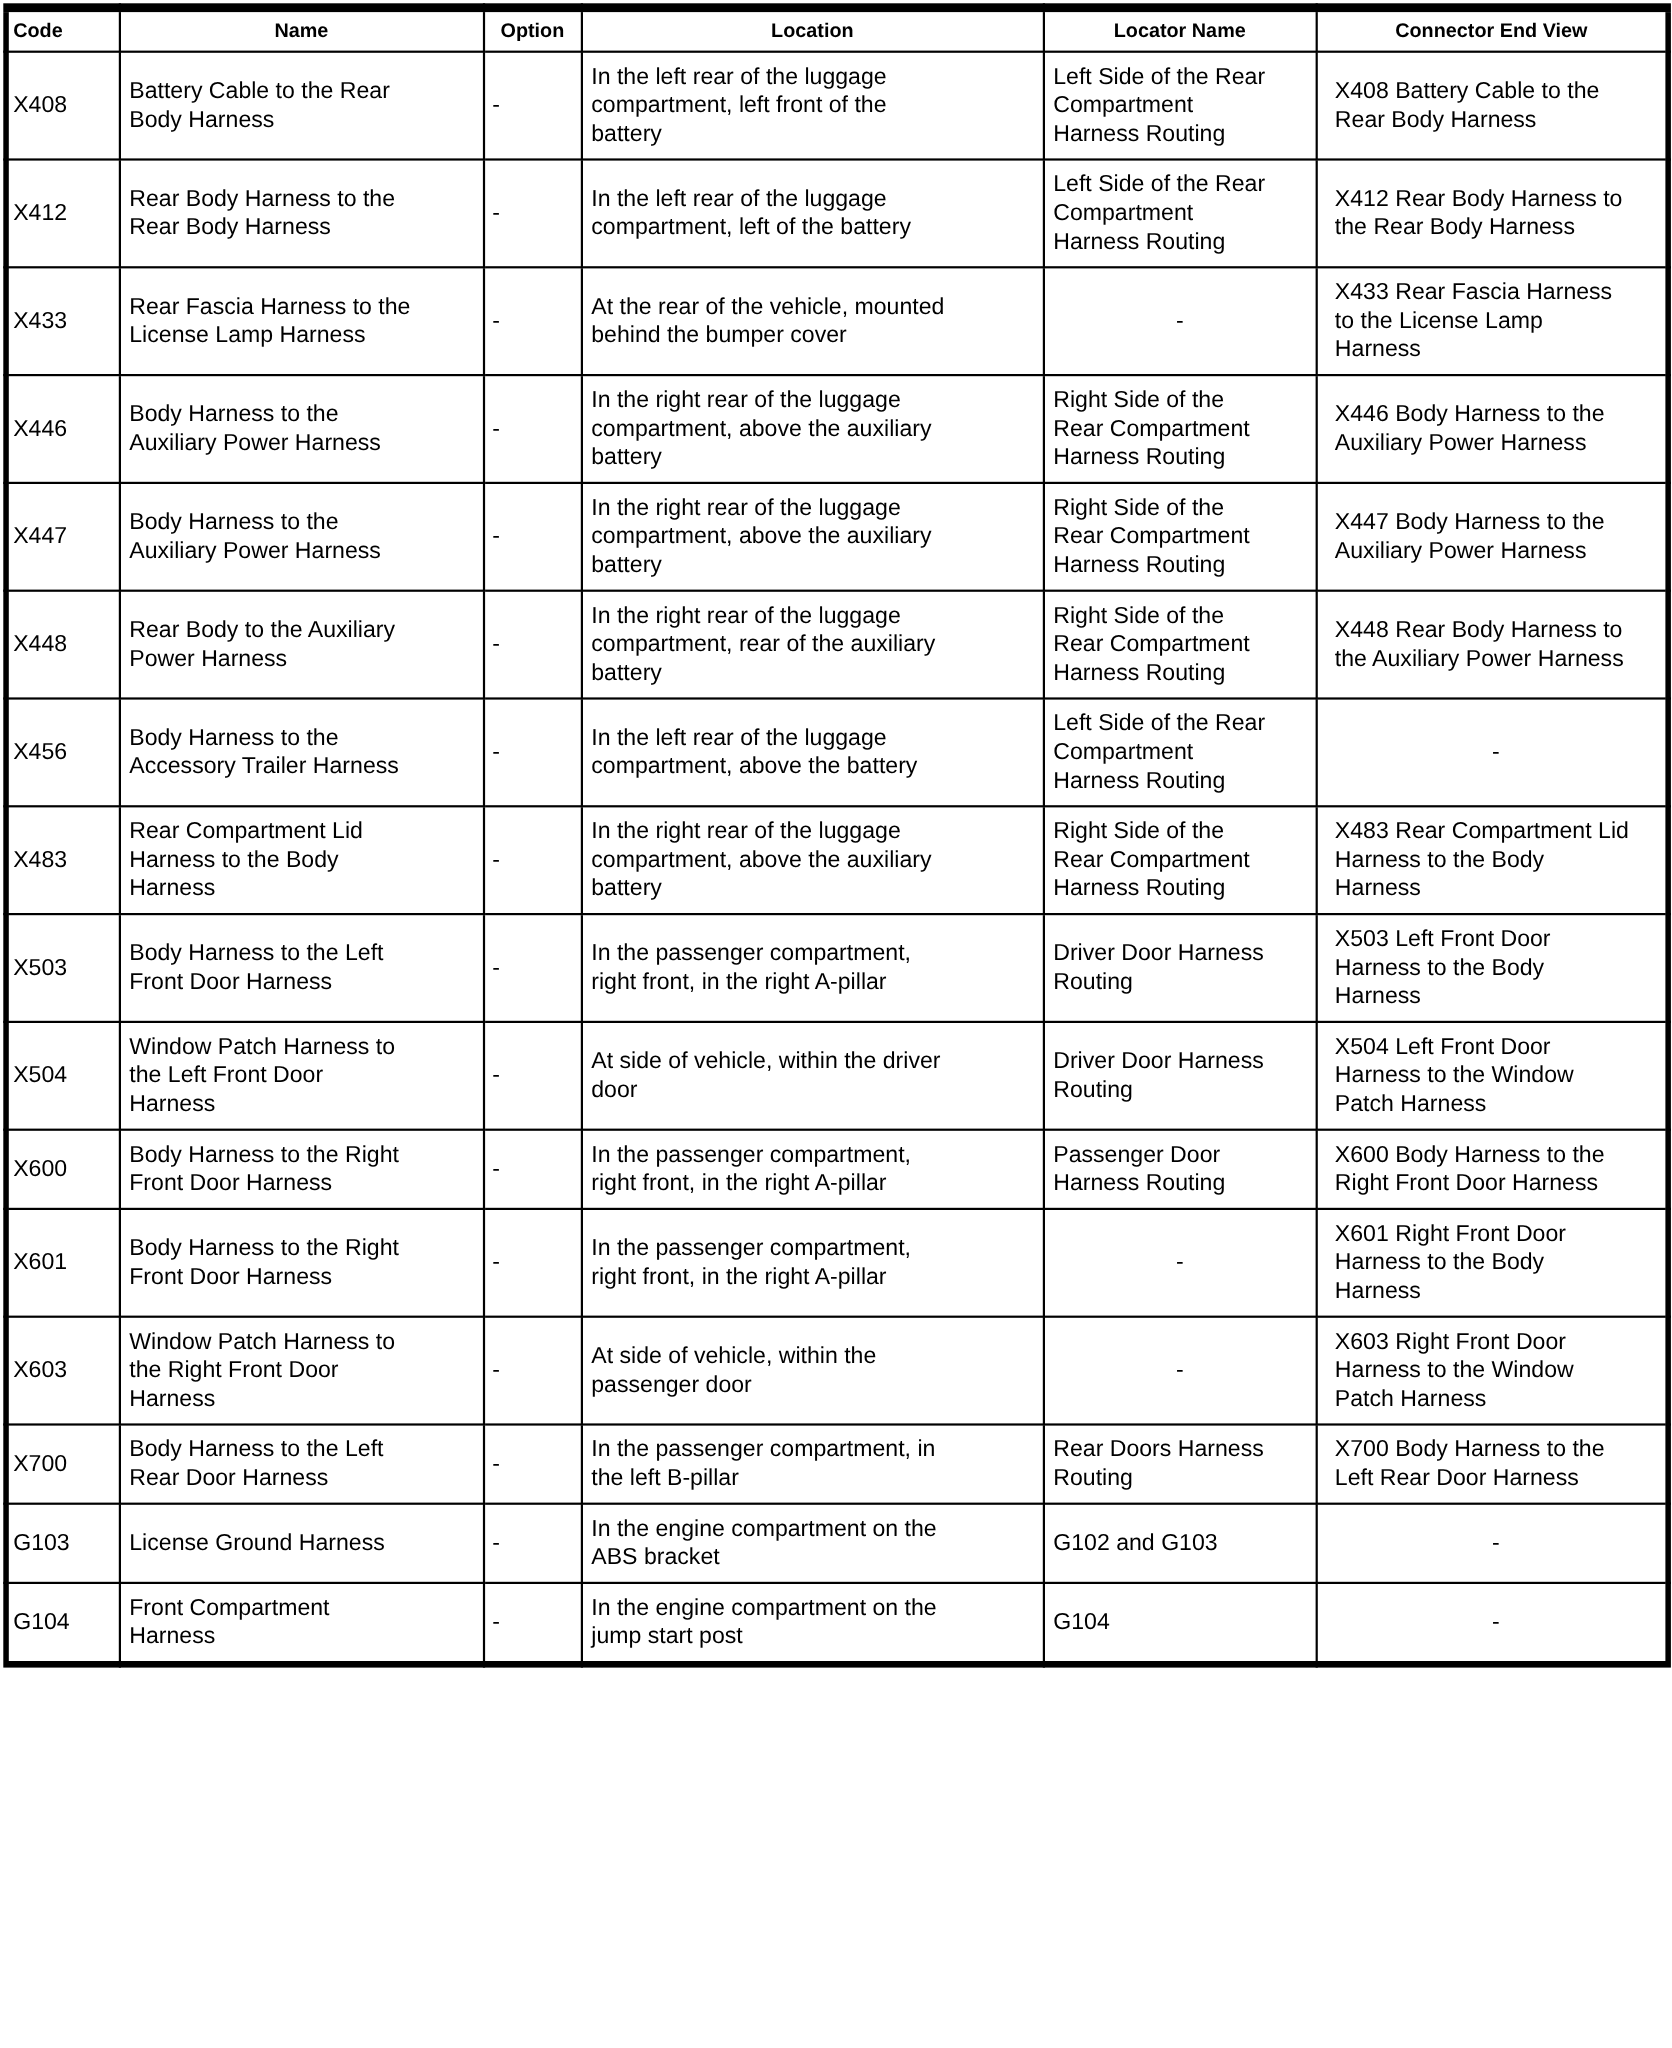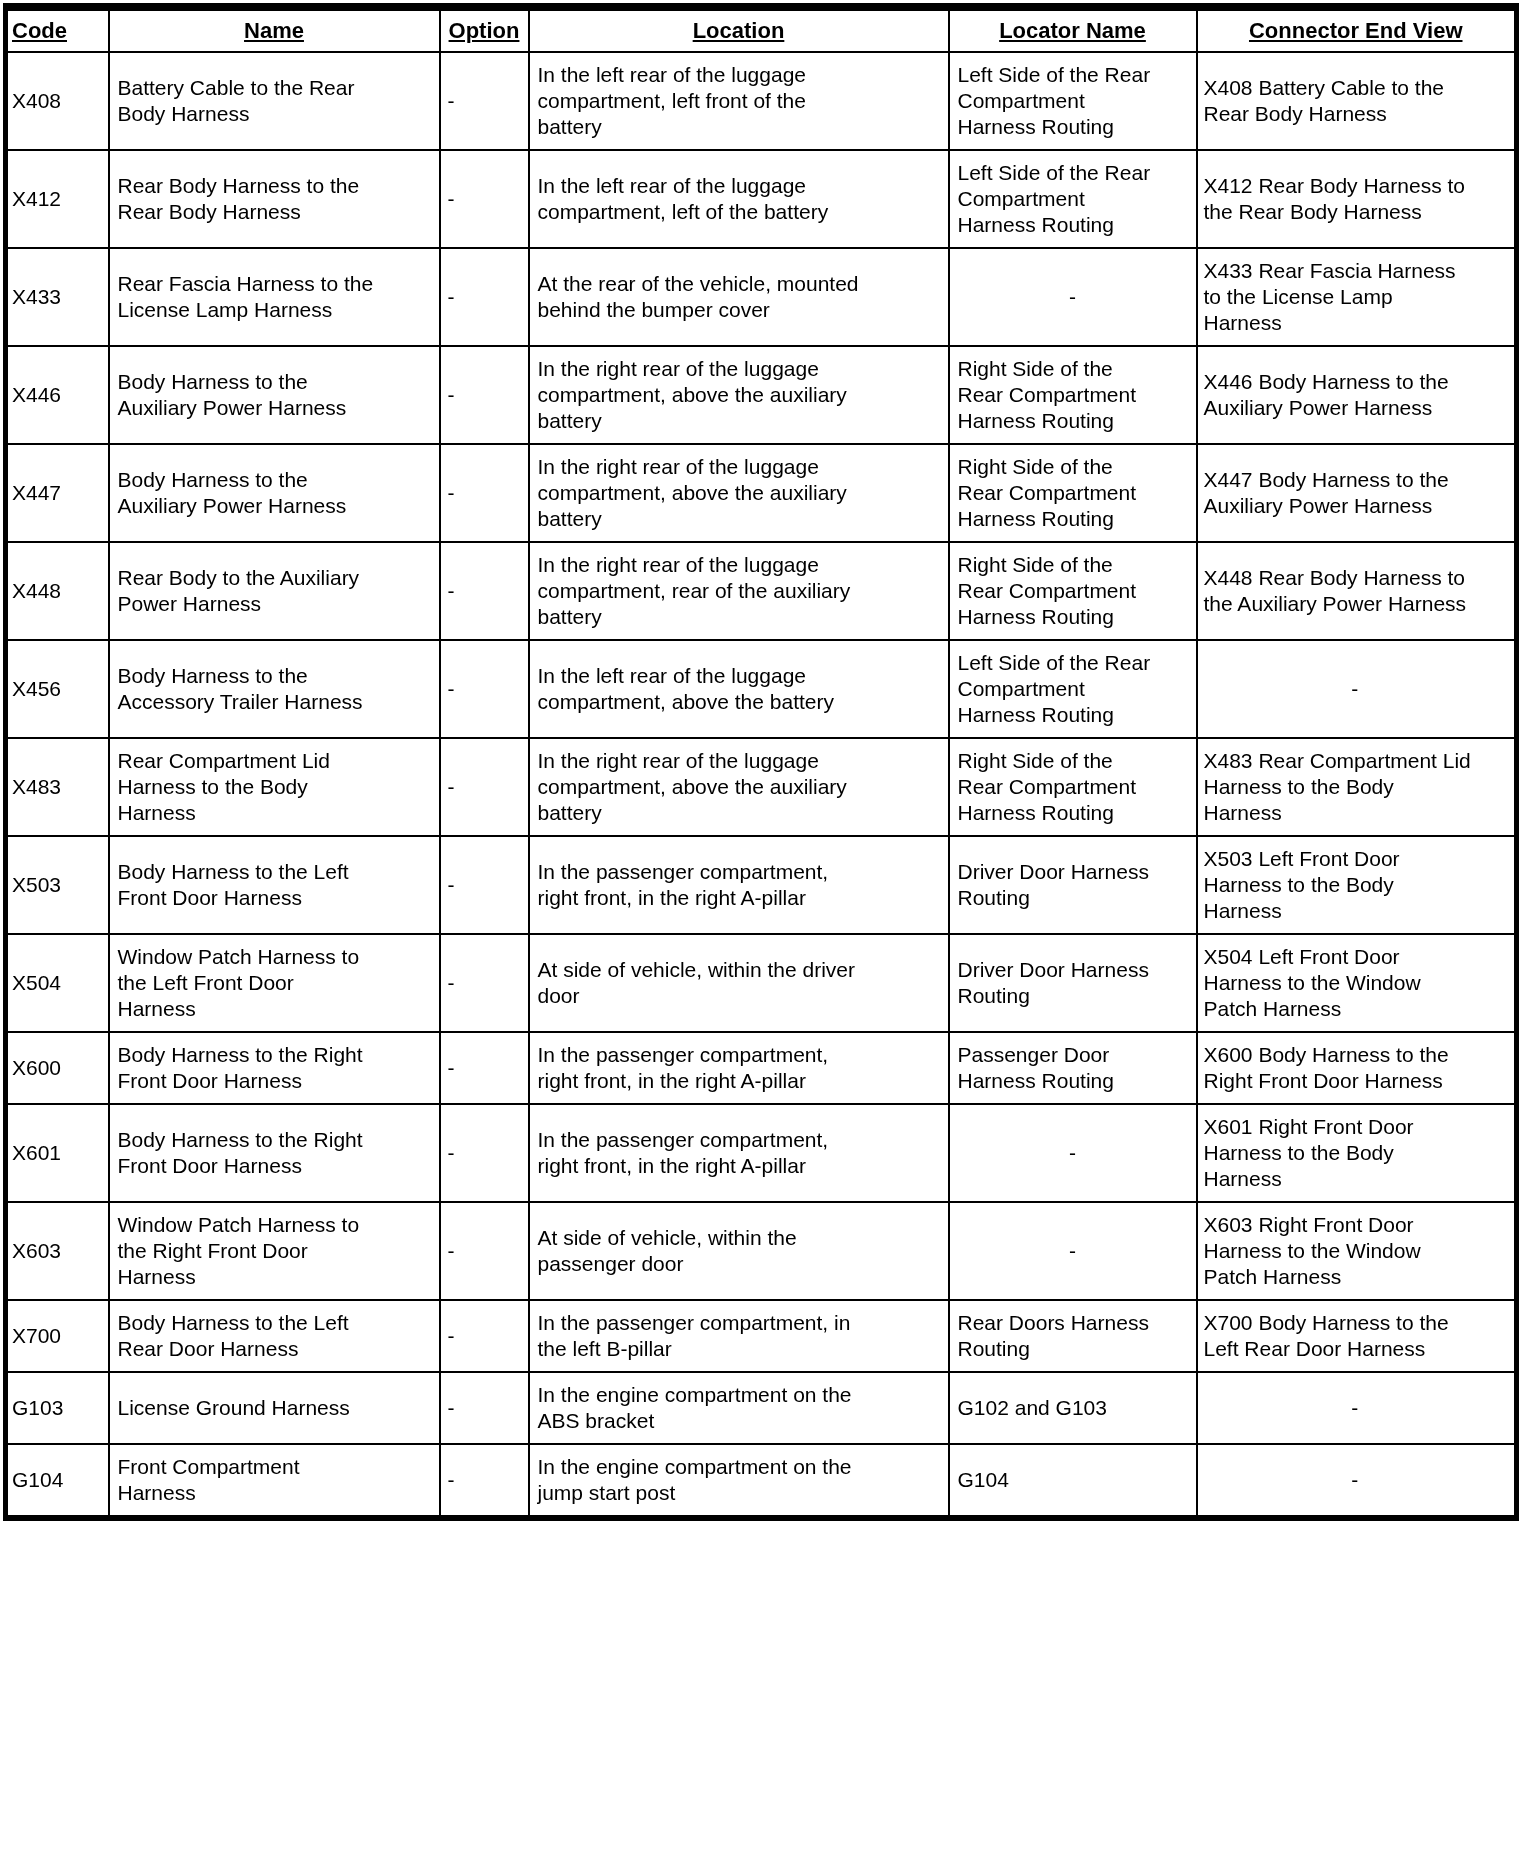--- a/index.html
+++ b/index.html
@@ -12,39 +12,38 @@
     border-top: 8px solid #000000;
     border-bottom: 6px solid #000000;
   }
   th, td {
     border: 2px solid #000000;
     color: #000000;
     font-family: "Liberation Sans", sans-serif;
     overflow: hidden;
   }
   th {
-    font-size: 22px;
+    font-size: 18px;
     font-weight: bold;
     text-align: center;
     padding: 7px 4px;
     white-space: nowrap;
-    text-decoration: underline;
   }
   th.col-code { text-align: left; padding-left: 4px; }
   td {
     font-size: 21px;
     line-height: 26px;
     vertical-align: middle;
     white-space: pre-line;
     padding: 9px 8px;
     text-align: left;
   }
   td.col-code { padding-left: 4px; }
   td.col-option { padding-left: 7px; }
-  td.col-connector_end_view { padding-left: 6px; }
+  td.col-connector_end_view { padding-left: 16px; }
   td.dash-center { text-align: center; }
 </style>
 </head>
 <body>
 
 <table class="connector-table">
   <colgroup>
     <col style="width:103px">
     <col style="width:331px">
     <col style="width:89px">

